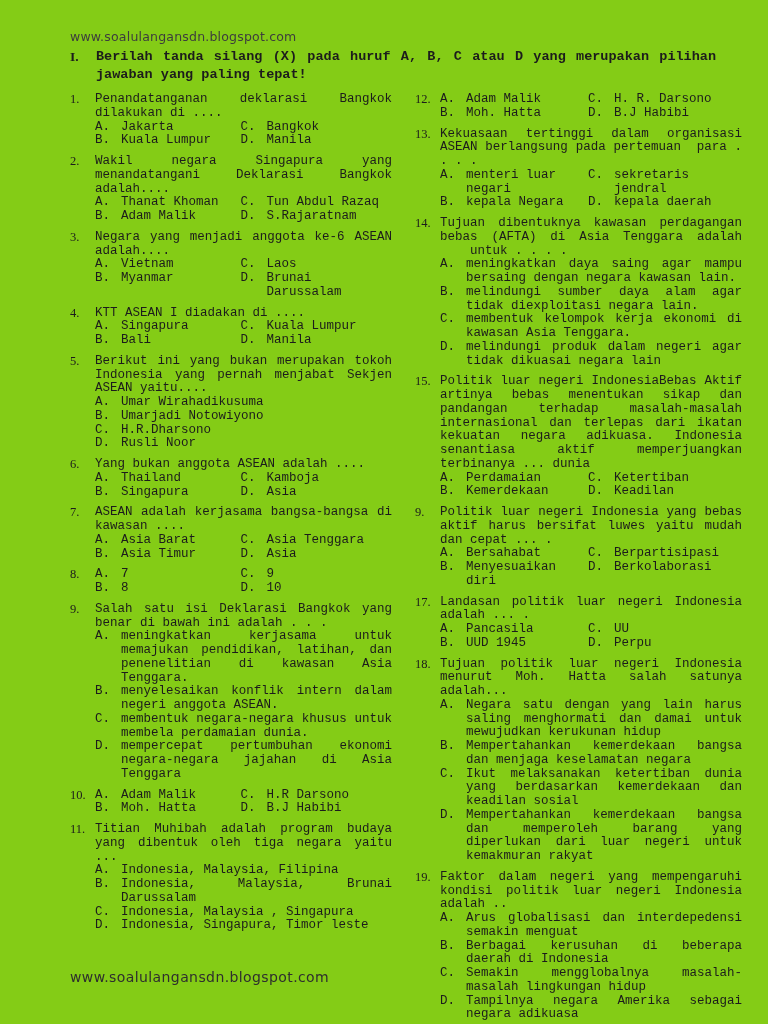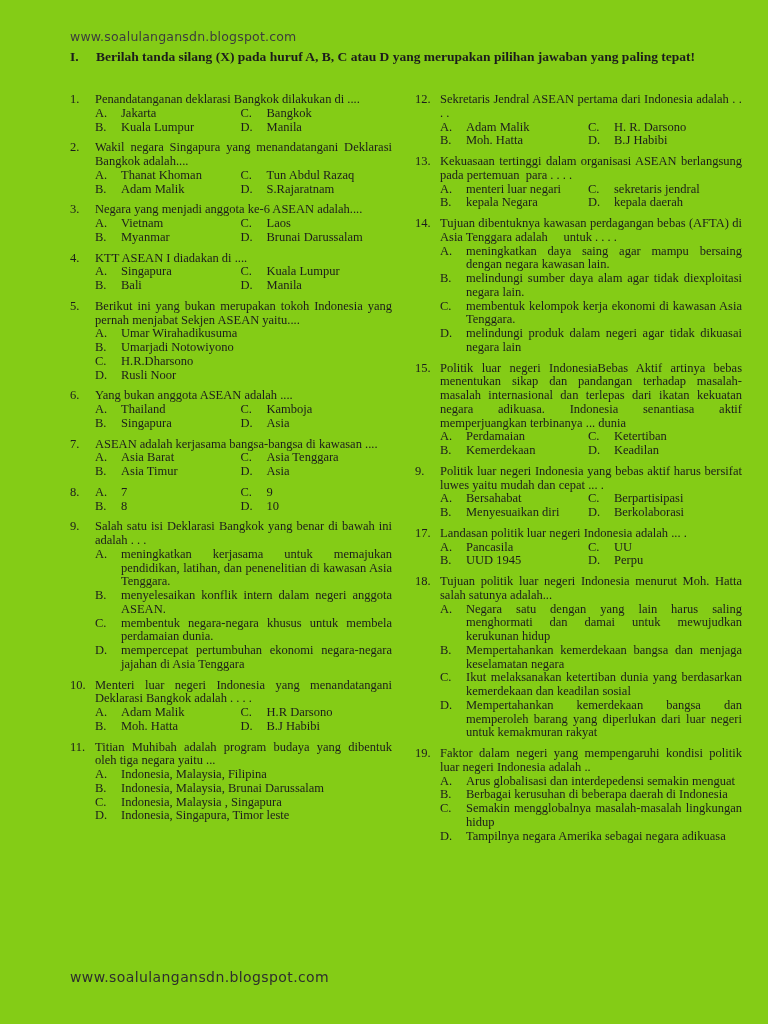--- a/index.html
+++ b/index.html
@@ -14,27 +14,27 @@
   .header-url {
     position:absolute; left:70px; top:30px;
     font-family:"DejaVu Sans","Liberation Sans",sans-serif;
     font-size:12.5px; color:#3d3d3d; letter-spacing:0.2px;
   }
   .section-heading {
     position:absolute; left:70px; top:48px; width:646px;
     display:flex; font-weight:bold; font-size:13.5px; line-height:1.3;
   }
   .section-num { width:26px; flex-shrink:0; }
-  .section-text { flex:1; text-align:justify; }
+  .section-text { flex:1; text-align:justify;font-family:Liberation Mono, monospace; }
   .col { position:absolute; top:93px; }
   .col-left  { left:70px;  width:322px; }
   .col-right { left:401px; width:327px;margin-left:14px; }
   .question { display:flex; margin-bottom:7px; }
   .q-num { width:25px; flex-shrink:0; }
-  .q-body { flex:1; min-width:0; }
+  .q-body { flex:1; min-width:0;font-family:Liberation Mono, monospace; }
   .q-text { text-align:justify; }
   .options.two-col {
     display:grid; grid-template-columns:49% 51%;
     grid-auto-flow:column; grid-template-rows:repeat(2,auto);
   }
   .option { display:flex; align-items:flex-start; }
   .opt-letter { width:26px; flex-shrink:0; }
   .opt-text { flex:1; min-width:0; }
   .options.list .opt-text { text-align:justify; }
   .footer-url {
@@ -267,21 +267,20 @@
             <div class="option">
               <span class="opt-letter">D.</span>
               <span class="opt-text">mempercepat pertumbuhan ekonomi negara-negara jajahan di Asia Tenggara</span>
             </div>
           </div>
         </div>
       </div>
       <div class="question">
         <div class="q-num">10.</div>
         <div class="q-body">
-          <div class="q-text">Menteri luar negeri Indonesia yang menandatangani Deklarasi Bangkok adalah . . .  .</div>
           <div class="options two-col">
             <div class="option">
               <span class="opt-letter">A.</span>
               <span class="opt-text">Adam Malik</span>
             </div>
             <div class="option">
               <span class="opt-letter">B.</span>
               <span class="opt-text">Moh. Hatta</span>
             </div>
             <div class="option">
@@ -317,21 +316,20 @@
               <span class="opt-text">Indonesia, Singapura, Timor leste</span>
             </div>
           </div>
         </div>
       </div>
     </div>
   <div class="col col-right">
       <div class="question">
         <div class="q-num">12.</div>
         <div class="q-body">
-          <div class="q-text">Sekretaris Jendral ASEAN pertama dari Indonesia adalah . . . .</div>
           <div class="options two-col">
             <div class="option">
               <span class="opt-letter">A.</span>
               <span class="opt-text">Adam Malik</span>
             </div>
             <div class="option">
               <span class="opt-letter">B.</span>
               <span class="opt-text">Moh. Hatta</span>
             </div>
             <div class="option">

